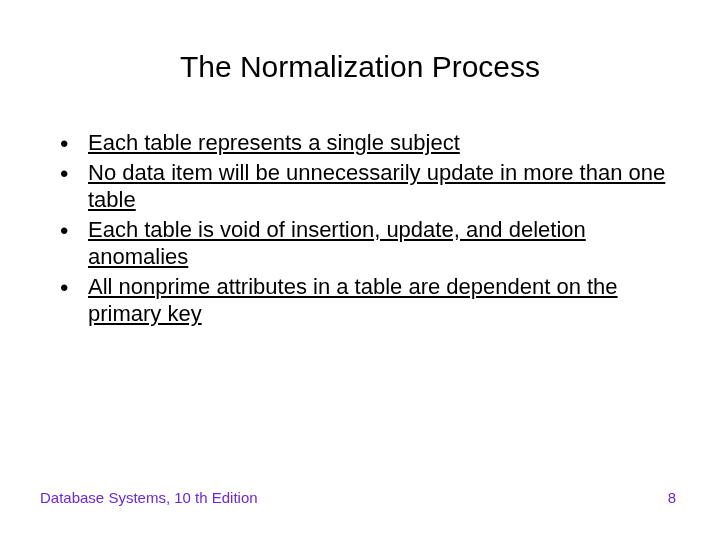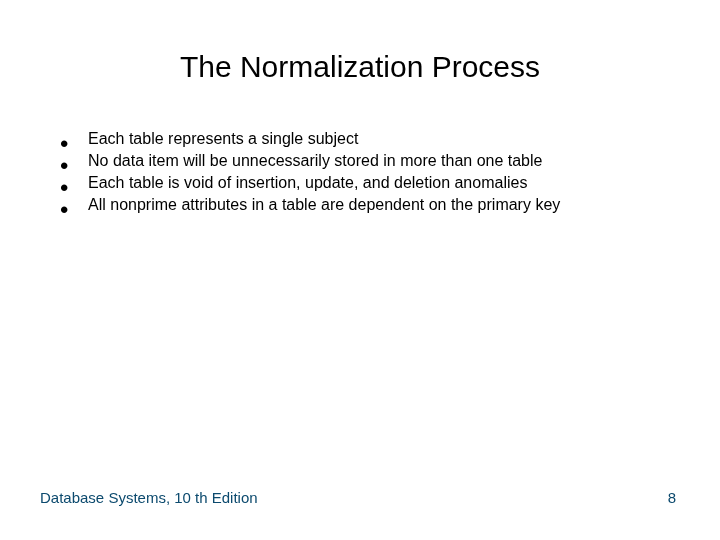--- a/index.html
+++ b/index.html
@@ -28,50 +28,51 @@
     }
     .content {
       flex: 1;
     }
     ul {
       list-style: none;
       padding-left: 20px;
     }
     li {
       position: relative;
-      font-size: 16px;
+      font-size: 22px;
       line-height: 1.25;
       padding-left: 28px;
       margin-bottom: 2px;
+      text-decoration: underline;
     }
     li::before {
       content: "•";
       position: absolute;
       left: 0;
       top: 0;
       font-size: 24px;
     }
     .footer {
       display: flex;
       justify-content: space-between;
       align-items: flex-end;
       font-size: 15px;
-      color: #0c4a6e;
+      color: #6d28d9;
       padding: 0 4px 4px 0;
     }
   </style>
 </head>
 <body>
 
 <div class="slide">
   <h1 class="title">The Normalization Process</h1>
   <div class="content">
     <ul>
       <li>Each table represents a single subject</li>
-      <li>No data item will be unnecessarily stored in more than one table</li>
+      <li>No data item will be unnecessarily update in more than one table</li>
       <li>Each table is void of insertion, update, and deletion anomalies</li>
       <li>All nonprime attributes in a table are dependent on the primary key</li>
     </ul>
   </div>
   <div class="footer">
     <span>Database Systems, 10 th Edition</span>
     <span>8</span>
   </div>
 </div>
 

